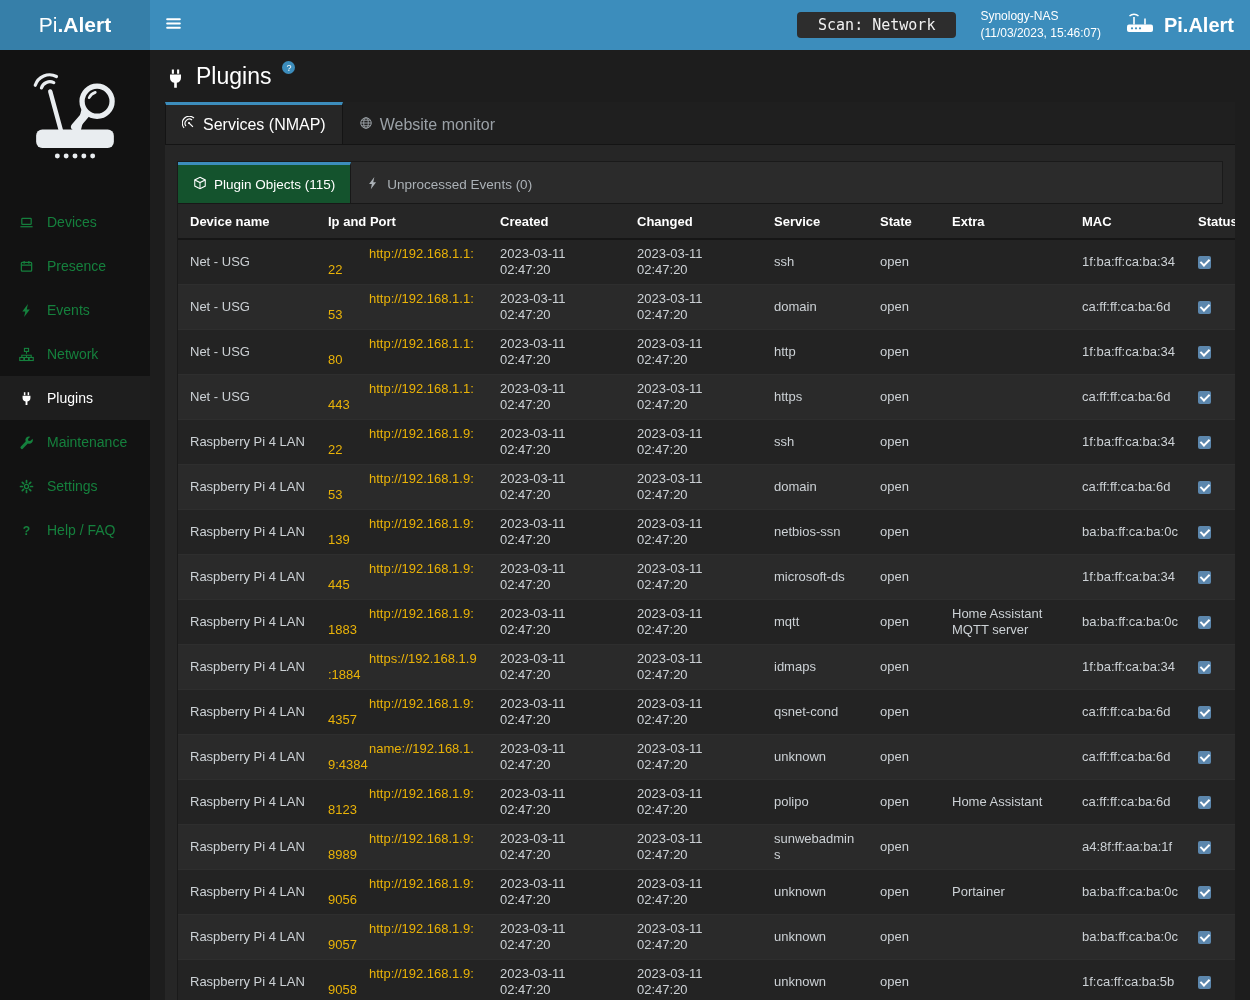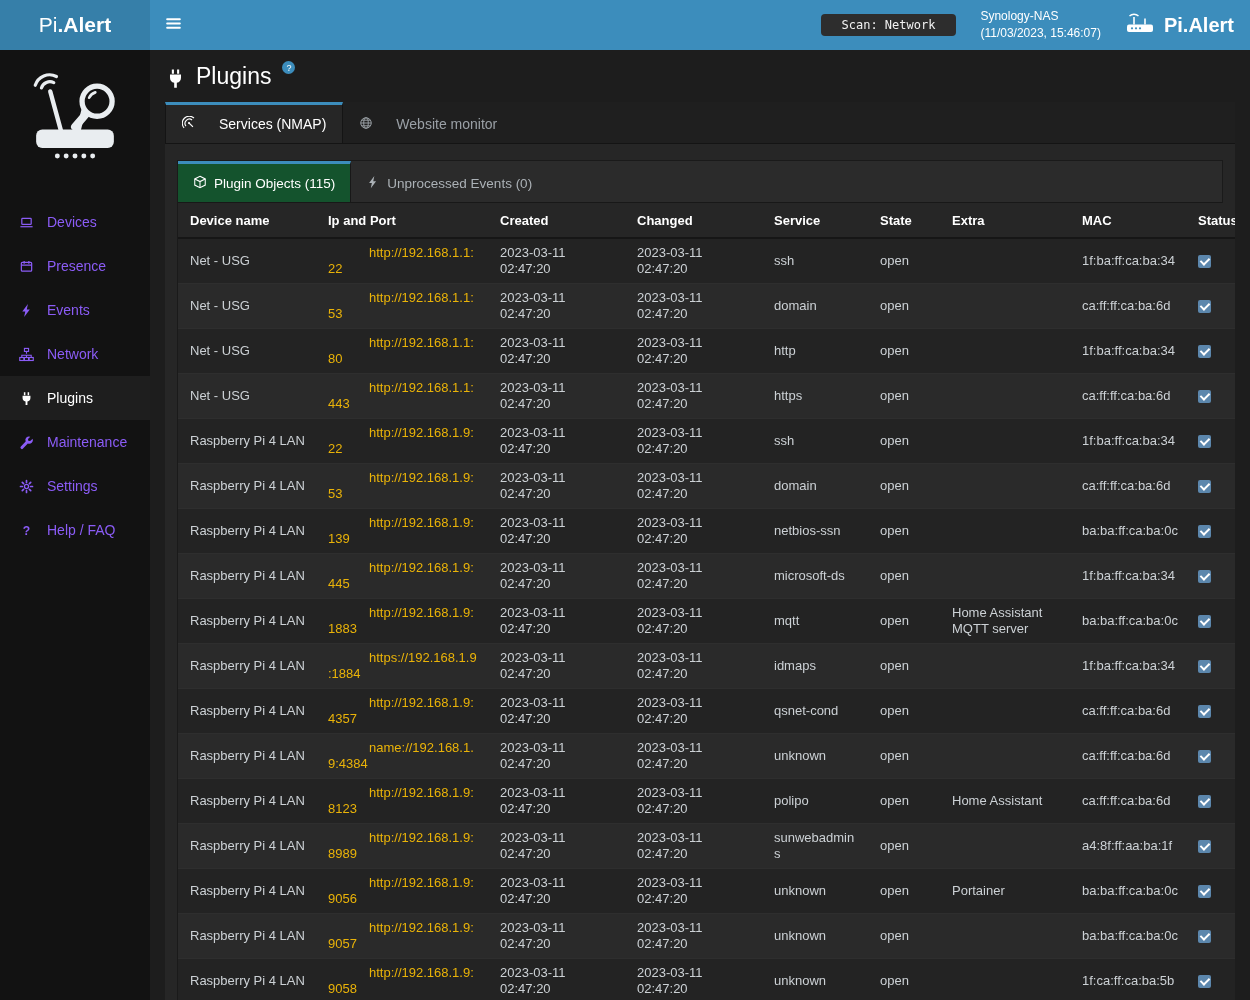--- a/index.html
+++ b/index.html
@@ -8,46 +8,46 @@
 
   .app { display:grid; grid-template-columns:150px 1100px; grid-template-rows:50px 950px; width:1250px; height:1000px; }
 
   
   .logo-box { background:#367fa9; color:#fff; display:flex; align-items:center; justify-content:center; font-size:21px; cursor:pointer; }
   .logo-box .bold { font-weight:bold; }
   .navbar { background:#3c8dbc; display:flex; align-items:center; color:#fff; }
   .burger { width:46px; height:50px; display:flex; align-items:center; justify-content:center; cursor:pointer; }
   .burger svg { width:17px; height:17px; }
   .nav-right { margin-left:auto; display:flex; align-items:center; gap:24px; padding-right:16px; }
-  .scan-badge { background:#2d2d2d; color:#f2f2f2; font-family:"DejaVu Sans Mono", monospace; font-size:12px; padding:4px 21px; border-radius:4px; white-space:nowrap; }
+  .scan-badge { background:#2d2d2d; color:#f2f2f2; font-family:"DejaVu Sans Mono", monospace; font-size:15px; padding:4px 21px; border-radius:4px; white-space:nowrap; }
   .host-block { font-size:12px; line-height:1.4; color:#fff; }
   .nav-brand { display:flex; align-items:center; gap:9px; font-size:20px; font-weight:bold; color:#fff; cursor:pointer; }
   .nav-brand svg { width:30px; height:23px; }
 
   
   .sidebar { background:#121212; display:flex; flex-direction:column; }
   .side-logo { padding:20px 0 6px; display:flex; justify-content:center; cursor:pointer; }
   .side-logo svg { width:106px; height:96px; }
   .menu { margin-top:28px; }
-  .sb-item { display:flex; align-items:center; gap:12px; height:44px; padding:0 10px 0 18px; color:#8b5cf6; font-size:14px; cursor:pointer; }
+  .sb-item { display:flex; align-items:center; gap:12px; height:44px; padding:0 10px 0 18px; color:#15803d; font-size:14px; cursor:pointer; }
   .sb-item.active { background:#1e1e1e; color:#fff; }
   .sb-ico { width:17px; display:inline-flex; justify-content:center; }
   .sb-ico svg { width:15px; height:15px; }
 
   
   .main { background:#1d1d1d; overflow:hidden; display:flex; flex-direction:column; }
   .content-header { display:flex; align-items:flex-start; gap:10px; padding:13px 15px 9px; color:#fff; }
   .title-ico { margin-top:5px; }
   .title-ico svg { width:21px; height:21px; }
   .page-title { font-size:23px; font-weight:400; line-height:1.2; }
   .title-badge { width:13px; height:13px; border-radius:50%; background:#3c8dbc; color:#fff; font-size:9px; display:inline-flex; align-items:center; justify-content:center; margin:-2px 0 0 1px; cursor:pointer; }
 
   .box { flex:1; margin:0 15px; background:#262626; overflow:hidden; display:flex; flex-direction:column; }
   .tabs-bar { display:flex; background:#1f1f1f; border-bottom:1px solid #141414; }
-  .tab { display:flex; align-items:flex-start; gap:23px; padding:11px 16px 10px; font-size:14px; color:#9aa0a6; border-top:3px solid transparent; cursor:pointer; }
+  .tab { display:flex; align-items:center; gap:7px; padding:11px 16px 10px; font-size:16px; color:#9aa0a6; border-top:3px solid transparent; cursor:pointer; }
   .tab.active { background:#262626; color:#fff; border-top-color:#3c8dbc; border-left:1px solid #141414; border-right:1px solid #141414; }
   .tab svg, .subtab svg { width:14px; height:14px; }
 
   .tab-content { padding:16px 12px 0; flex:1; overflow:hidden; }
   .inner-box { border:1px solid #1a1a1a; }
   .subtabs { display:flex; background:#2b2b2b; border-bottom:1px solid #181818; }
   .subtab { display:flex; align-items:center; gap:7px; padding:11px 15px 10px; font-size:13.5px; color:#abb1b6; border-top:3px solid transparent; cursor:pointer; }
   .subtab.active { background:#14532d; color:#fff; border-top-color:#3c8dbc; border-right:1px solid #181818; }
 
   table { width:100%; border-collapse:collapse; table-layout:fixed; font-size:13px; }

